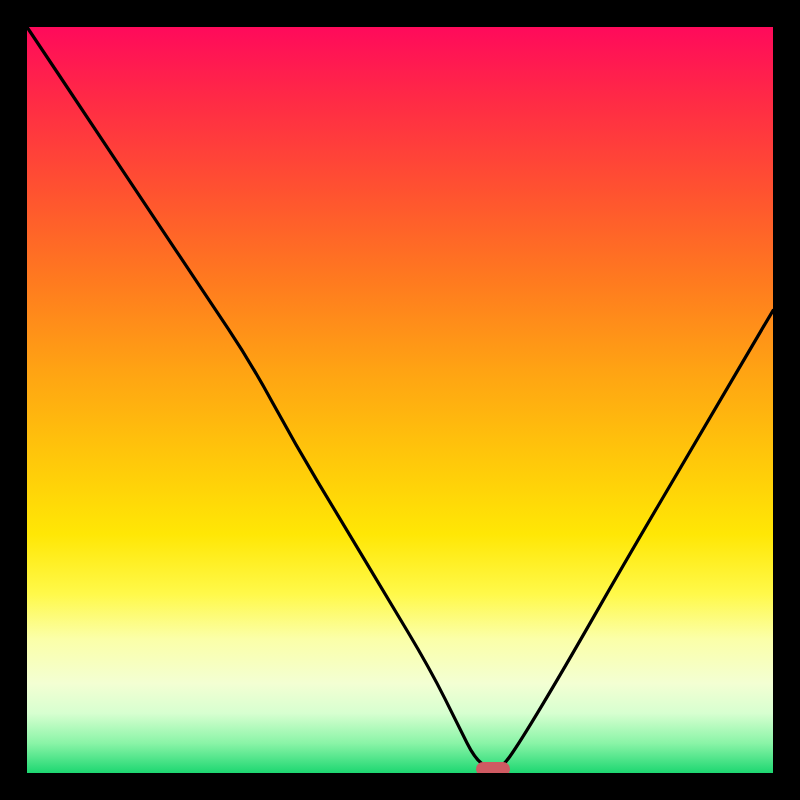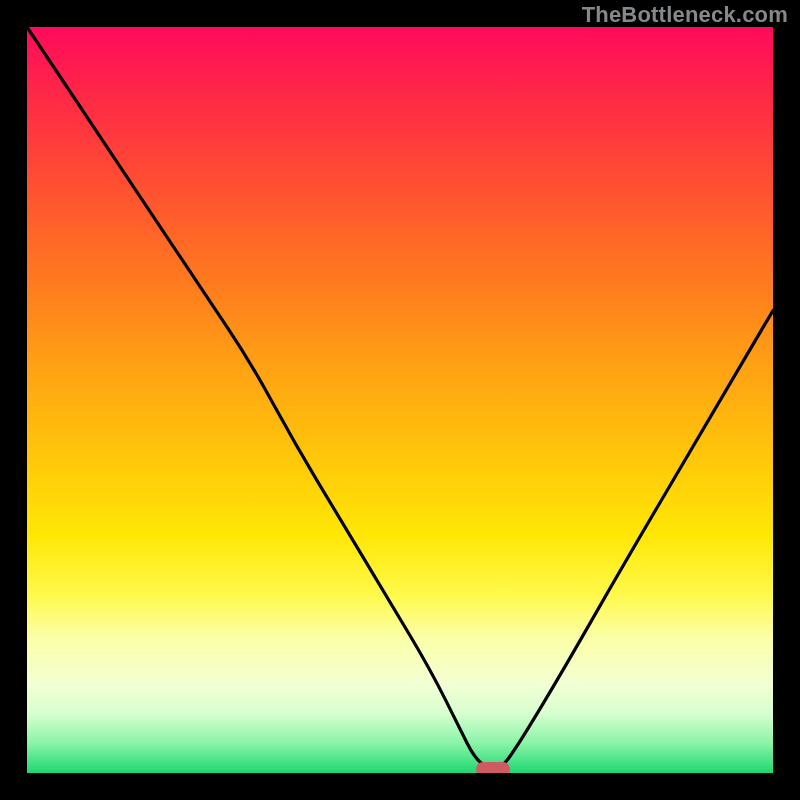--- a/index.html
+++ b/index.html
@@ -85,14 +85,13 @@
   <div class="plot-area">
     <div class="gradient-bg"></div>
 
     <svg class="curve-svg" viewBox="0 0 746 746" preserveAspectRatio="none">
       <path id="curve-path" fill="none" stroke="#000000" stroke-width="3.2" stroke-linejoin="round" stroke-linecap="round" d="M 0.00 0.00 Q 0.00 0.00 29.84 44.76 Q 59.68 89.52 89.52 134.28 Q 119.36 179.04 149.20 223.80 Q 179.04 268.56 201.42 302.13 Q 223.80 335.70 246.18 376.73 Q 268.56 417.76 290.94 455.06 Q 313.32 492.36 335.70 529.66 Q 358.08 566.96 380.46 604.26 Q 402.84 641.56 417.76 671.40 Q 432.68 701.24 440.14 716.16 Q 447.60 731.08 455.06 736.67 Q 462.52 742.27 468.12 742.27 Q 473.71 742.27 483.03 729.21 Q 492.36 716.16 514.74 678.86 Q 537.12 641.56 566.96 589.34 Q 596.80 537.12 634.10 473.71 Q 671.40 410.30 708.70 346.89 T 746.00 283.48"></path>
     </svg>
 
     <div id="marker" class="marker" style="left: 466.25px; top: 742.27px; background: rgb(207, 90, 98);"></div>
   </div>
 
-  <div class="watermark">TheBottleneck.com</div>
 </div>
 
 </body></html>

